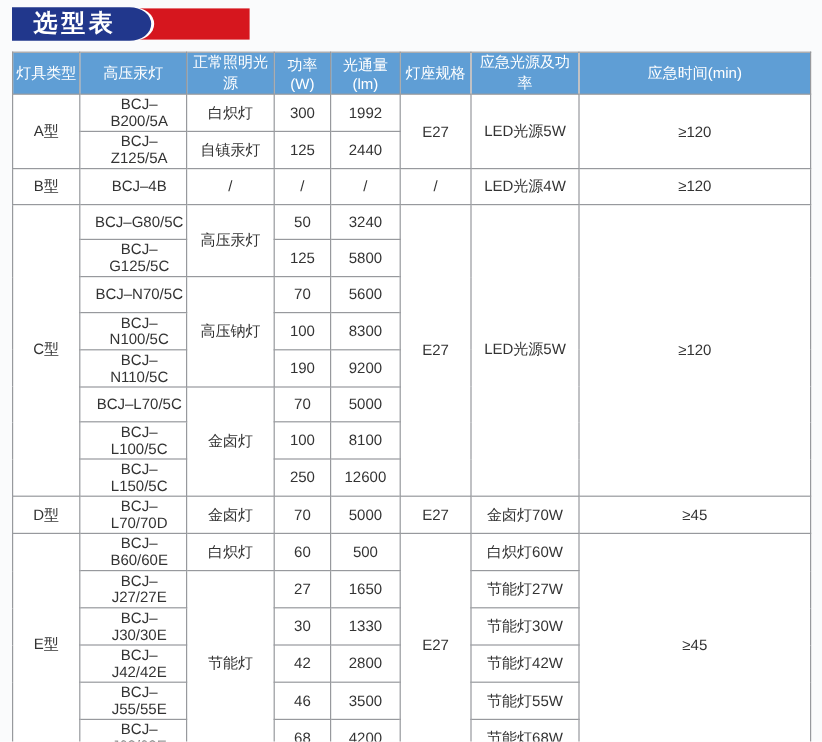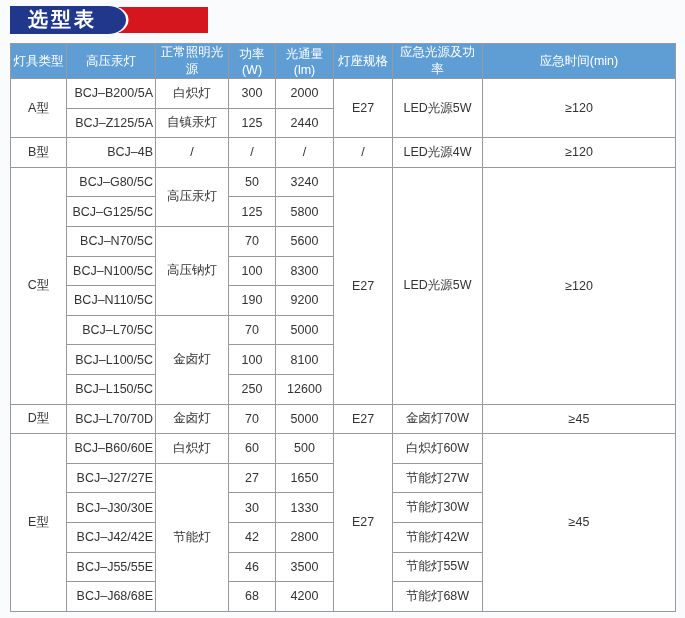--- a/index.html
+++ b/index.html
@@ -44,21 +44,21 @@
   }
   .spec th {
     background: var(--header-bg, #5f9ed5);
     color: #fff; font-weight: normal; font-size: 12.5px;
     height: 29px; padding: 0 1px;
   }
   .spec td {
     font-size: 12.5px; color: #333;
     height: 26.6px; padding: 1px 2px;
   }
-  .spec td.left { text-align: right; }
+  .spec td.left { text-align: center; padding-left: 12px; }
 </style>
 </head>
 <body>
 
 <div class="wrap">
 
   <div class="banner">
     <div class="banner-red"></div>
     <div class="banner-blue">
       <span class="banner-title">选型表</span>
@@ -87,21 +87,21 @@
         <th>应急光源及功率</th>
         <th>应急时间(min)</th>
       </tr>
     </thead>
     <tbody id="spec-body">
         <tr>
           <td rowspan="2">A型</td>
           <td class="left">BCJ–B200/5A</td>
           <td>白炽灯</td>
           <td>300</td>
-          <td>2000</td>
+          <td>1992</td>
           <td rowspan="2">E27</td>
           <td rowspan="2">LED光源5W</td>
           <td rowspan="2">≥120</td>
         </tr>
         <tr>
           <td class="left">BCJ–Z125/5A</td>
           <td>自镇汞灯</td>
           <td>125</td>
           <td>2440</td>
         </tr>

